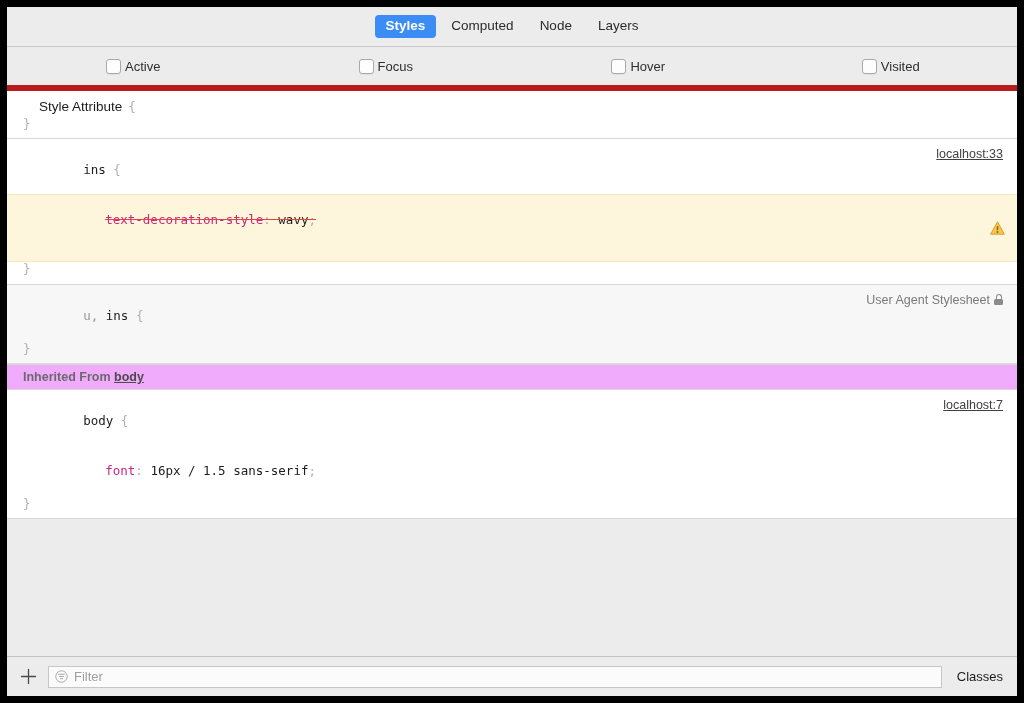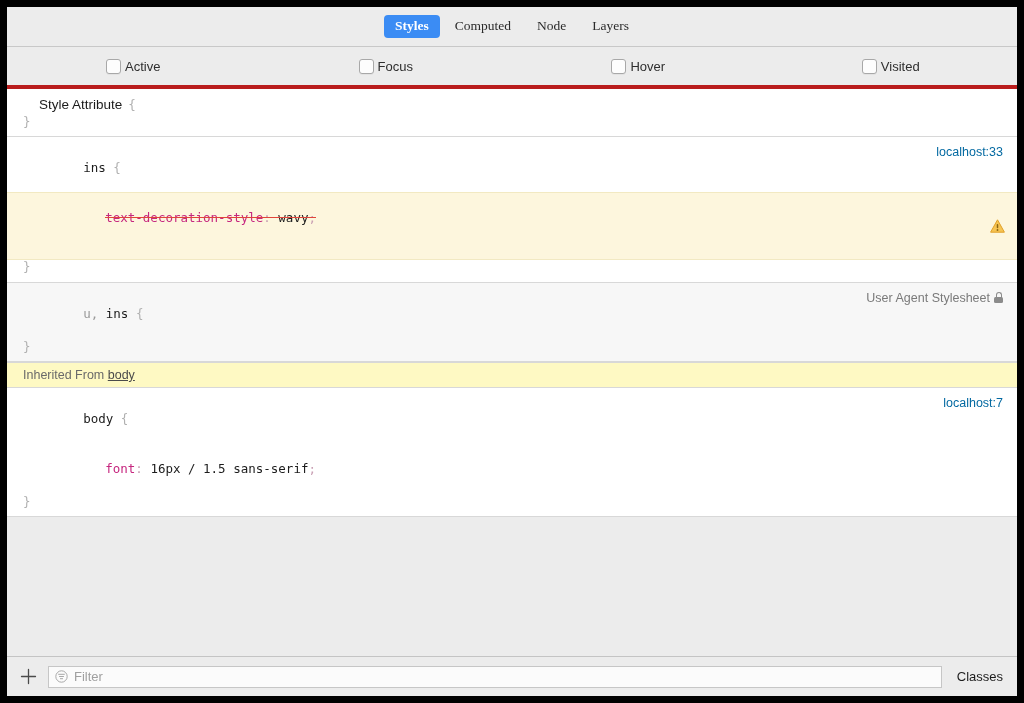--- a/index.html
+++ b/index.html
@@ -41,34 +41,33 @@
     gap: 4px;
   }
   .tab {
     font-size: 13.5px;
     color: #2b2b2b;
     padding: 3px 11px 4px;
     border-radius: 4px;
     line-height: 16px;
     white-space: nowrap;
     cursor: default;
-    font-family: Liberation Serif, serif;
   }
   .tab.selected {
     background: #3b8cf4;
     color: #ffffff;
     font-weight: bold;
   }
 
   
   .pseudo-row {
     height: 38px;
     flex: 0 0 38px;
     background: #ececec;
-    border-bottom: 4px solid #b91c1c;
+    border-bottom: 6px solid #b91c1c;
     display: flex;
     align-items: center;
   }
   .pseudo-cell {
     flex: 1 1 0;
     display: flex;
     align-items: center;
     justify-content: center;
   }
   .pseudo-inner {
@@ -102,27 +101,28 @@
 
   .section {
     position: relative;
     background: #ffffff;
     border-bottom: 1px solid #d8d8d8;
     padding: 6px 0 6px 0;
   }
   .section.ua { background: #f7f7f7; }
 
   .inherit-header {
-    background: #fef9c3;
+    background: #f0abfc;
     border-bottom: 1px solid #d8d8d8;
     border-top: 1px solid #d8d8d8;
     padding: 4px 8px 4px 16px;
     font-size: 12.5px;
     color: #6a6a6a;
     line-height: 16px;
+    font-weight: bold;
   }
   .inherit-header .link {
     color: #4b4b4b;
     text-decoration: underline;
   }
 
   
   .code {
     font-family: "DejaVu Sans Mono", "Liberation Mono", monospace;
     font-size: 12.5px;
@@ -185,21 +185,22 @@
     right: 14px;
     top: 7px;
     font-size: 12.5px;
     line-height: 16px;
     color: #8b8b8b;
     display: flex;
     align-items: center;
     gap: 4px;
   }
   .origin .src-link {
-    color: #0369a1;
+    color: #404040;
+    text-decoration: underline;
   }
   .origin .ua-text {
     color: #7a7a7a;
     text-decoration: none;
   }
   .lock {
     display: inline-block;
     width: 9px;
     height: 11px;
     position: relative;

